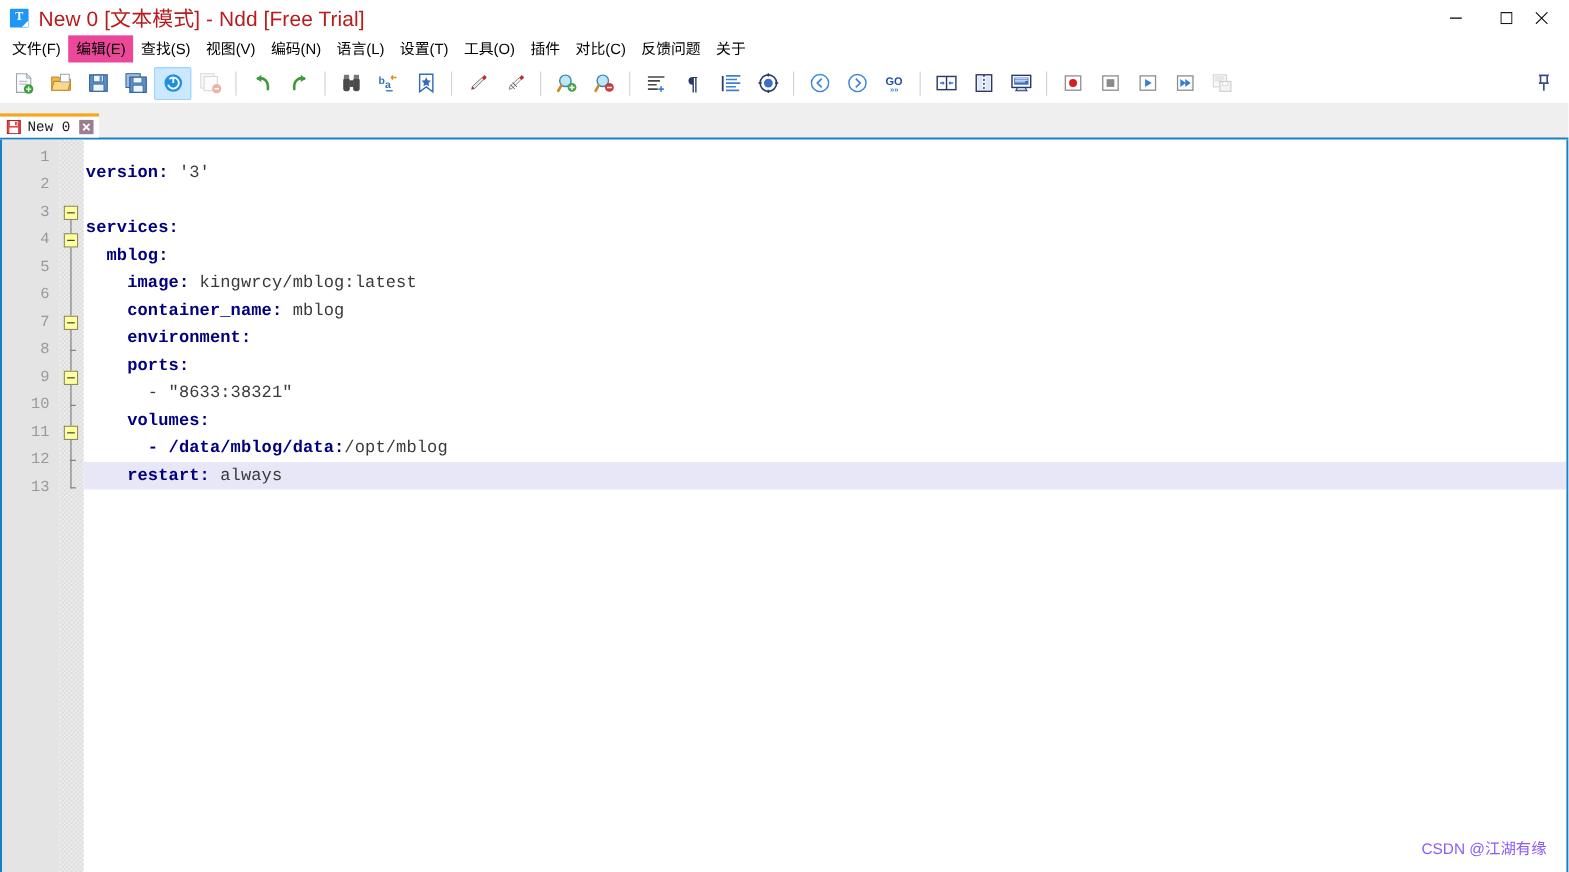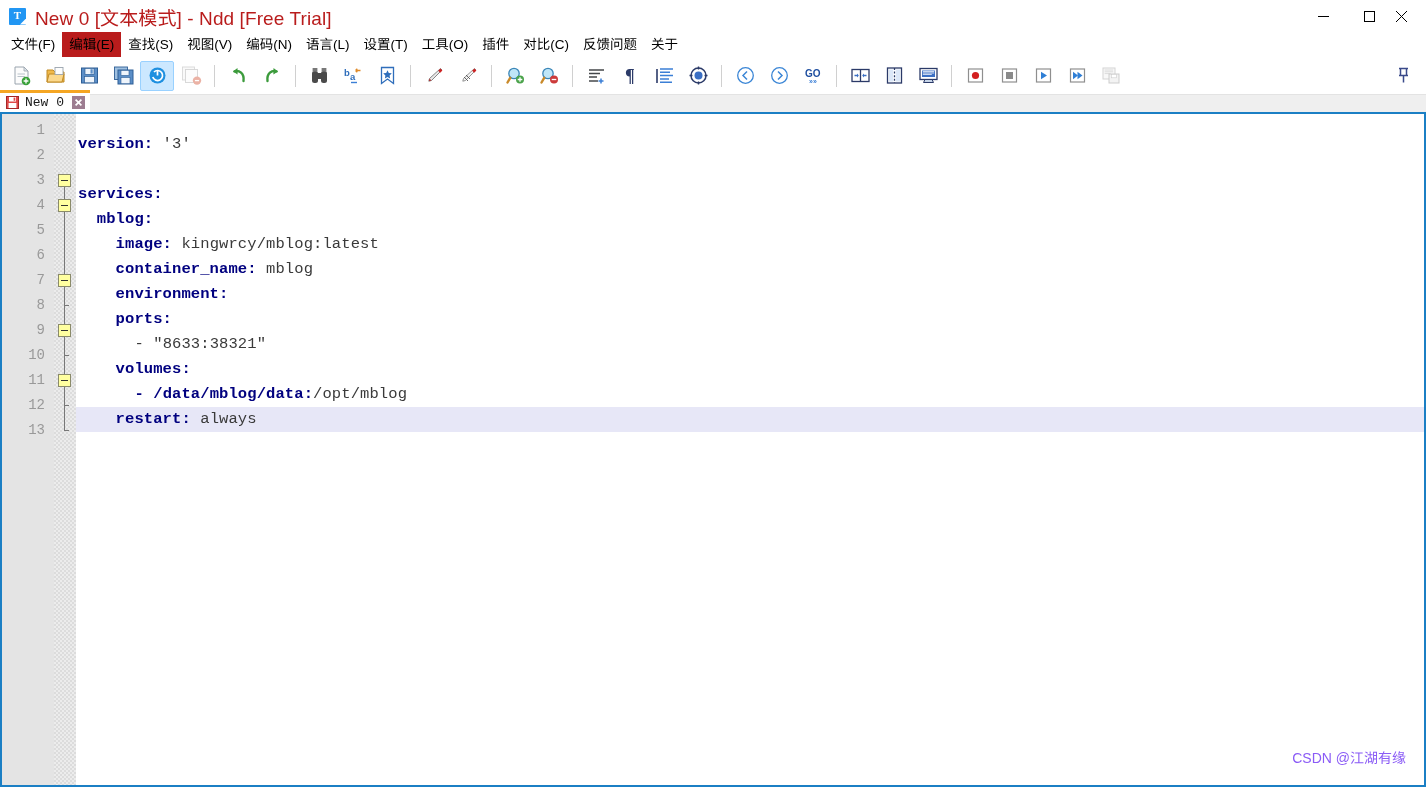--- a/index.html
+++ b/index.html
@@ -91,21 +91,21 @@
   .menu-item {
     display: flex;
     align-items: center;
     padding: 0 7px;
     font-size: 13.5px;
     color: #000000;
     white-space: nowrap;
     line-height: 1;
   }
   .menu-item.active {
-    background: #b91c1c;
+    background: #ec4899;
   }
 
   
   .toolbar {
     height: 37px;
     display: flex;
     align-items: center;
     background: #ffffff;
     border-bottom: 1px solid #e3e3e3;
     padding-left: 4px;
@@ -140,21 +140,21 @@
     width: 34px;
     height: 30px;
     display: flex;
     align-items: center;
     justify-content: center;
     margin-right: 6px;
   }
 
   
   .tabbar {
-    height: 19px;
+    height: 32px;
     background: #efefef;
     display: flex;
     align-items: flex-end;
     border-bottom: 2px solid #1b7fc4;
     box-sizing: border-box;
     user-select: none;
   }
   .tab {
     position: relative;
     height: 22px;

